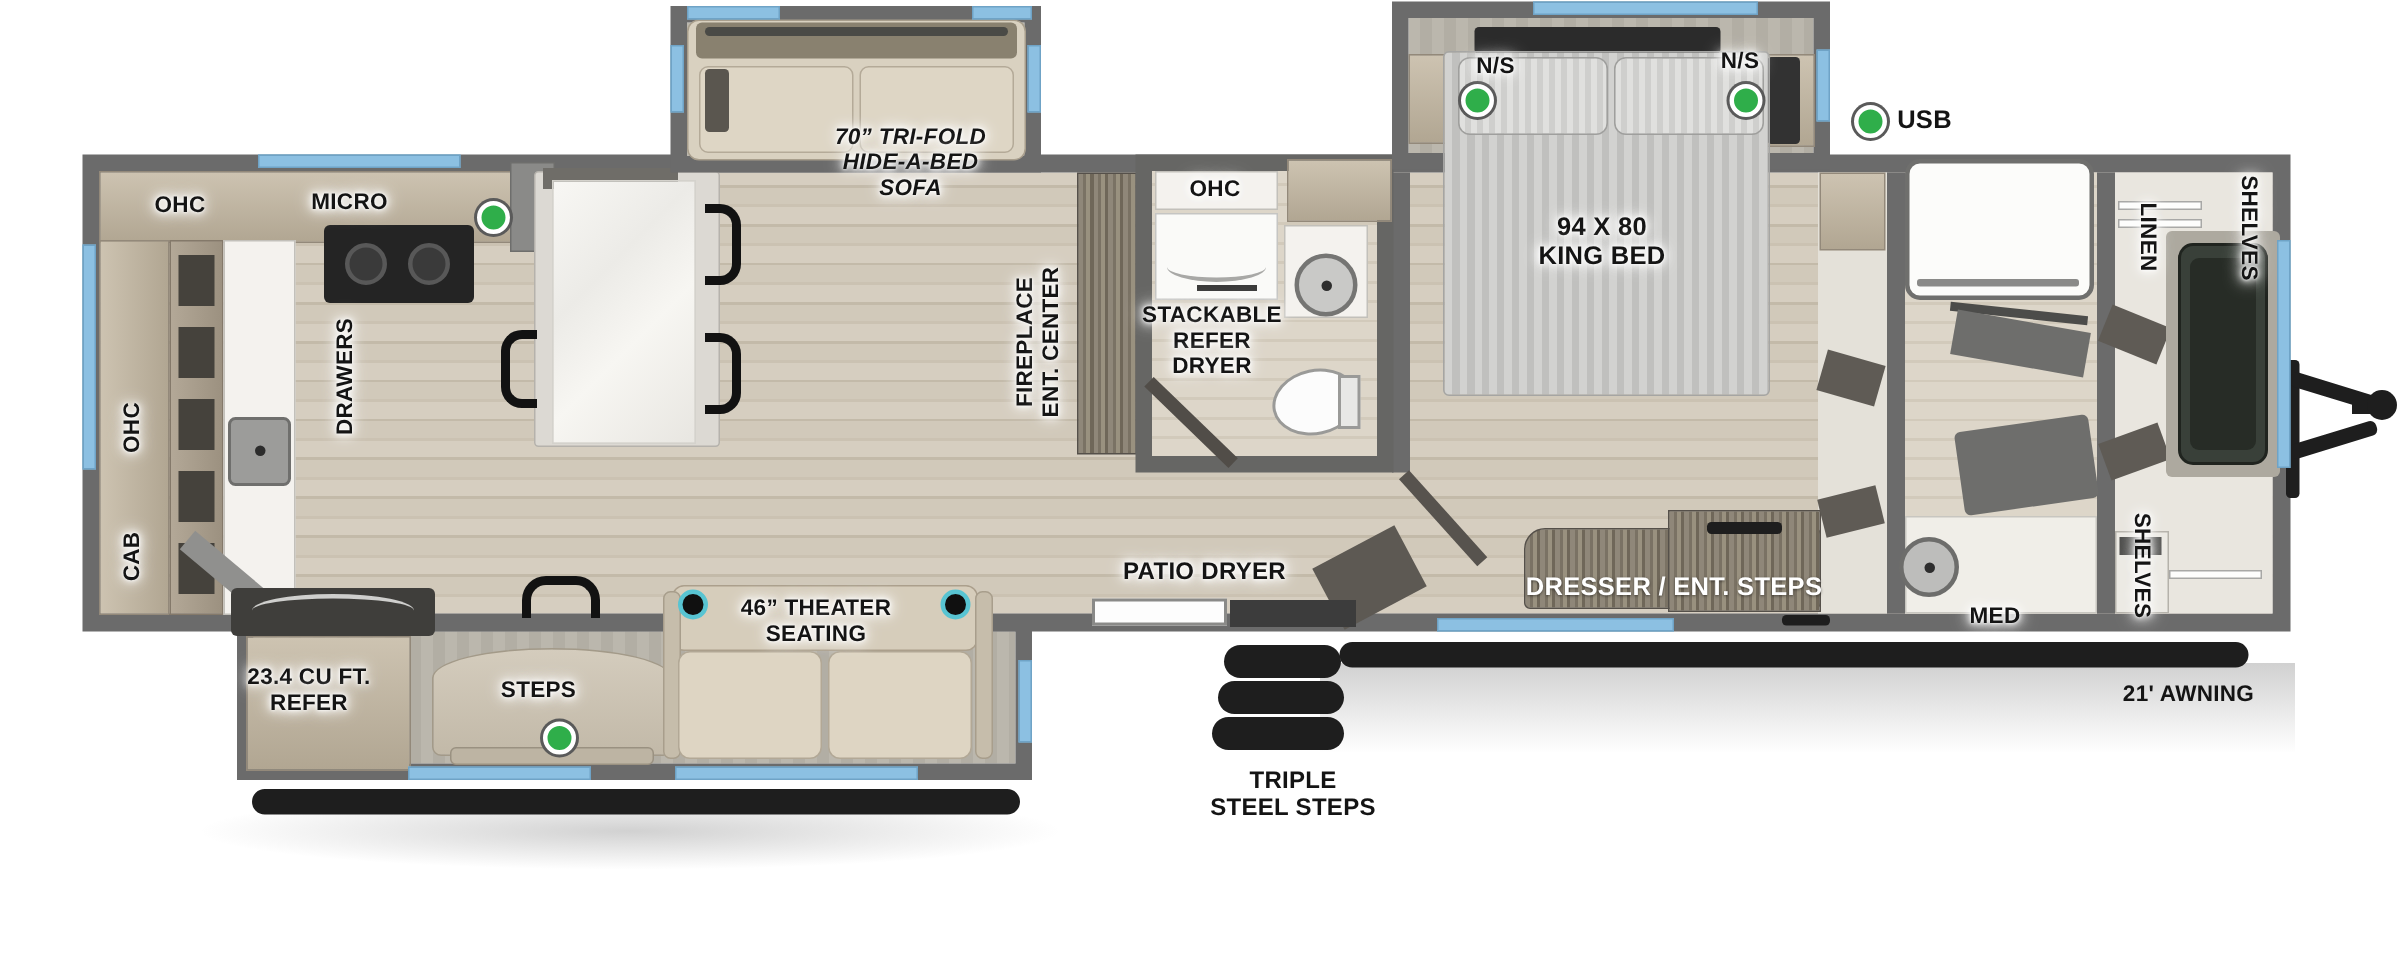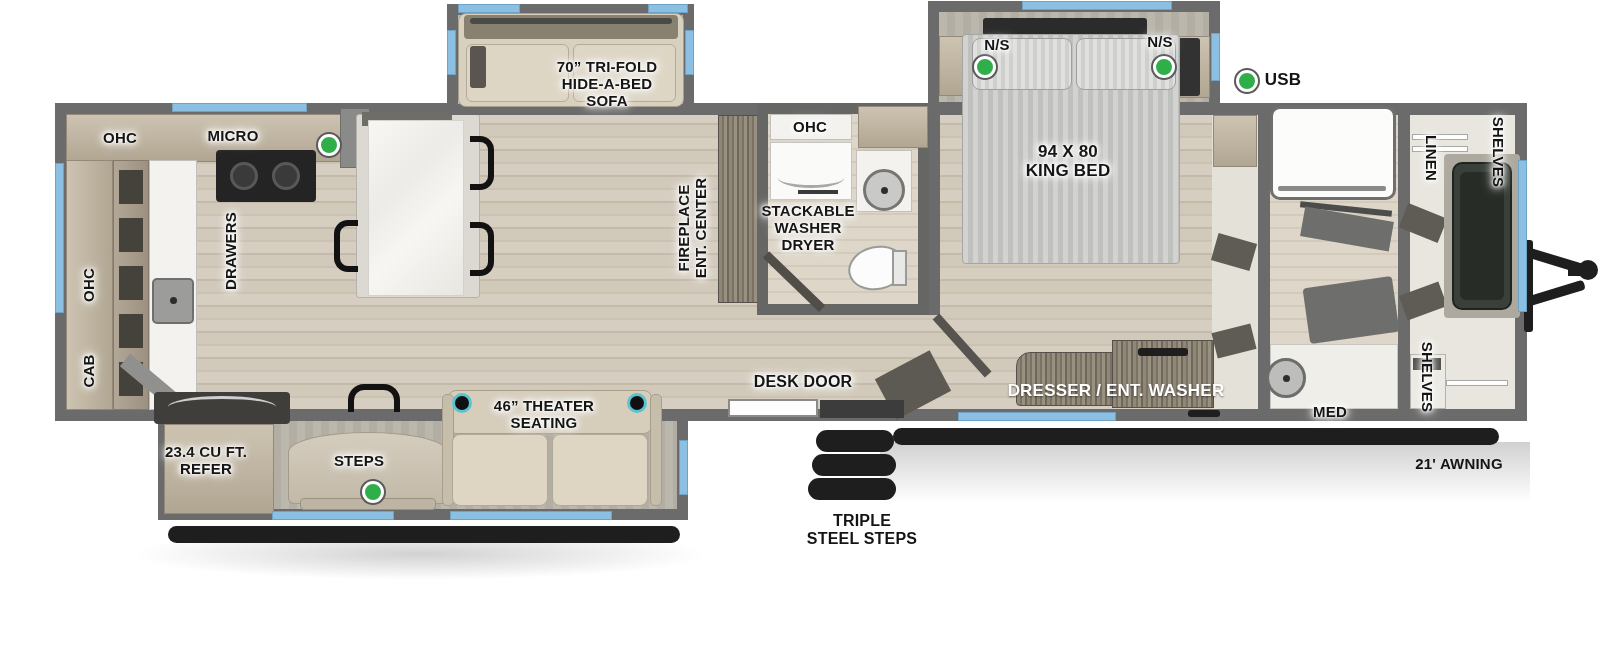--- a/index.html
+++ b/index.html
@@ -183,40 +183,40 @@
   <div class="dot" style="left:974px;top:56px;"></div>
   <div class="dot" style="left:1153px;top:56px;"></div>
   <div class="dot" style="left:362px;top:481px;"></div>
   <div class="dot" style="left:1236px;top:70px;"></div>
 
   <div class="lbl" style="left:120px;top:138px;">OHC</div>
   <div class="lbl" style="left:233px;top:136px;">MICRO</div>
   <div class="lbl vl" style="left:89px;top:285px;">OHC</div>
   <div class="lbl vl" style="left:89px;top:371px;">CAB</div>
   <div class="lbl vl" style="left:231px;top:251px;">DRAWERS</div>
-  <div class="lbl" style="left:607px;top:84px;">70” TRI-FOLD
+  <div class="lbl" style="left:607px;top:109px;font-style:italic;">70” TRI-FOLD
 HIDE-A-BED
 SOFA</div>
   <div class="lbl vl" style="left:693px;top:228px;">FIREPLACE
 ENT. CENTER</div>
   <div class="lbl" style="left:810px;top:127px;">OHC</div>
   <div class="lbl" style="left:808px;top:228px;">STACKABLE
-WASHER
+REFER
 DRYER</div>
   <div class="lbl" style="left:997px;top:45px;">N/S</div>
   <div class="lbl" style="left:1160px;top:42px;">N/S</div>
   <div class="lbl" style="left:1068px;top:161px;font-size:17px;">94 X 80
 KING BED</div>
   <div class="lbl plain" style="left:1283px;top:80px;font-size:17px;">USB</div>
   <div class="lbl vr" style="left:1431px;top:158px;">LINEN</div>
   <div class="lbl vr" style="left:1498px;top:152px;">SHELVES</div>
   <div class="lbl vr" style="left:1427px;top:377px;">SHELVES</div>
   <div class="lbl" style="left:1330px;top:412px;">MED</div>
-  <div class="lbl wlbl" style="left:1116px;top:391px;">DRESSER / ENT. WASHER</div>
-  <div class="lbl" style="left:803px;top:382px;font-size:16px;">DESK DOOR</div>
+  <div class="lbl wlbl" style="left:1116px;top:391px;">DRESSER / ENT. STEPS</div>
+  <div class="lbl" style="left:803px;top:382px;font-size:16px;">PATIO DRYER</div>
   <div class="lbl plain" style="left:862px;top:530px;font-size:16px;">TRIPLE
 STEEL STEPS</div>
   <div class="lbl plain" style="left:1459px;top:464px;">21' AWNING</div>
   <div class="lbl" style="left:206px;top:461px;">23.4 CU FT.
 REFER</div>
   <div class="lbl" style="left:359px;top:461px;">STEPS</div>
   <div class="lbl" style="left:544px;top:415px;">46” THEATER
 SEATING</div>
 
 </div>

